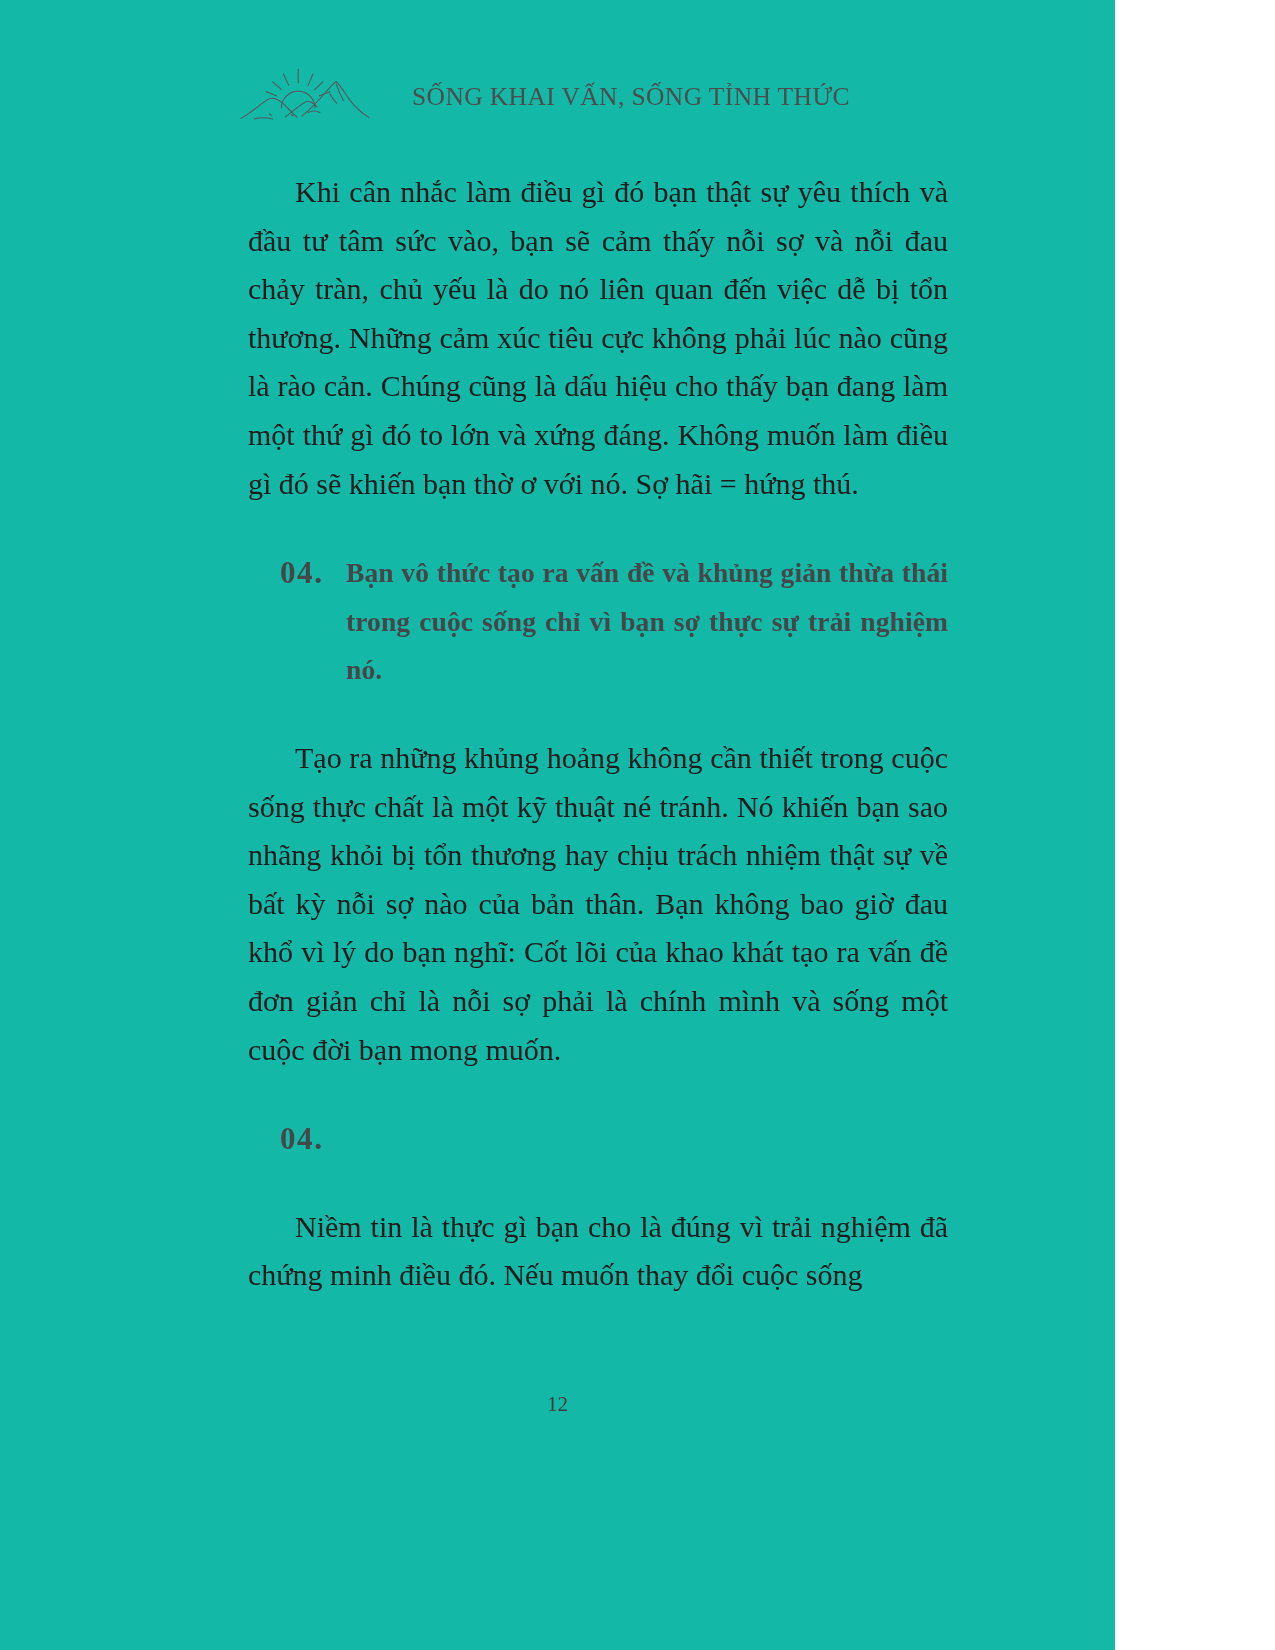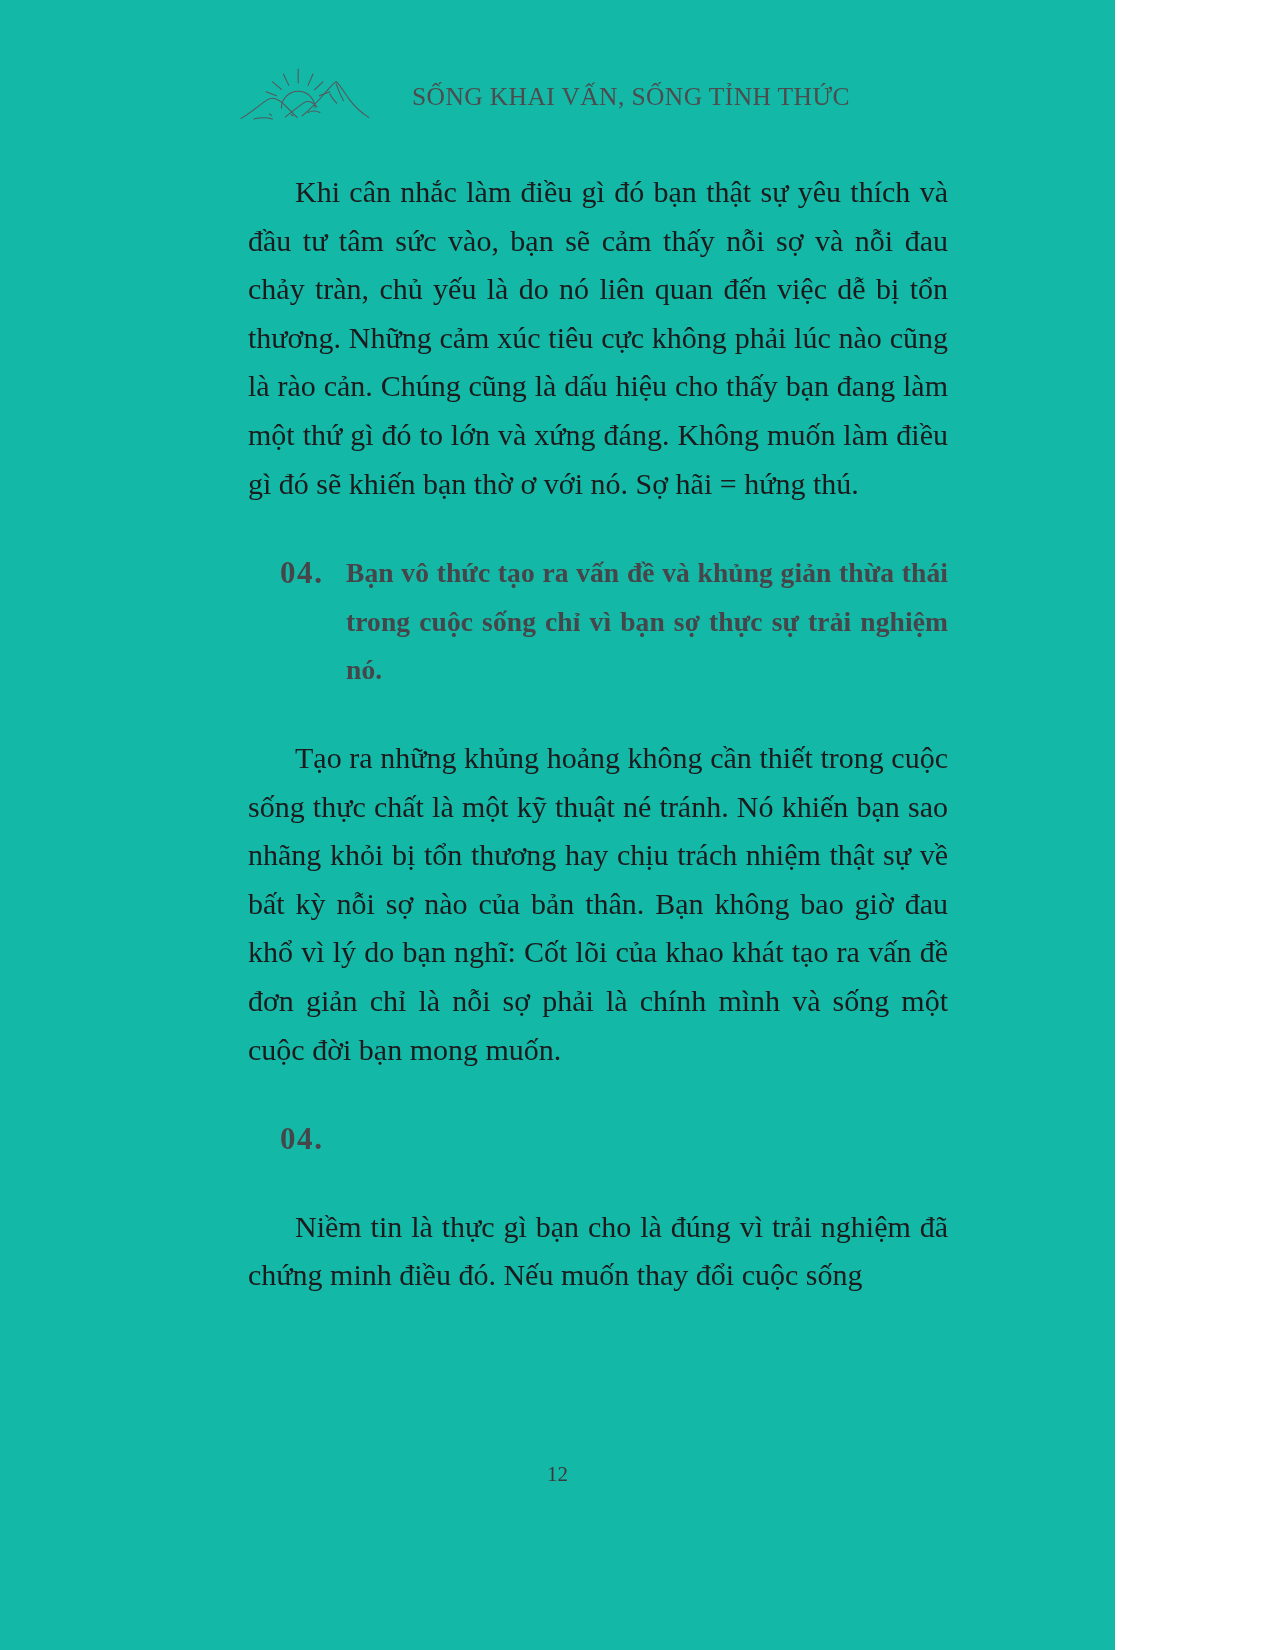--- a/index.html
+++ b/index.html
@@ -101,21 +101,21 @@
     text-align: justify;
     text-indent: 0;
     letter-spacing: 0.1px;
   }
 
   
   .folio {
     position: absolute;
     left: 0;
     right: 0;
-    top: 1462px;
+    top: 1392px;
     text-align: center;
     font-family: "Liberation Serif", "DejaVu Serif", serif;
     font-size: 21px;
     color: #3a3a3c;
   }
 </style>
 </head>
 <body>
 
 <div class="page">

